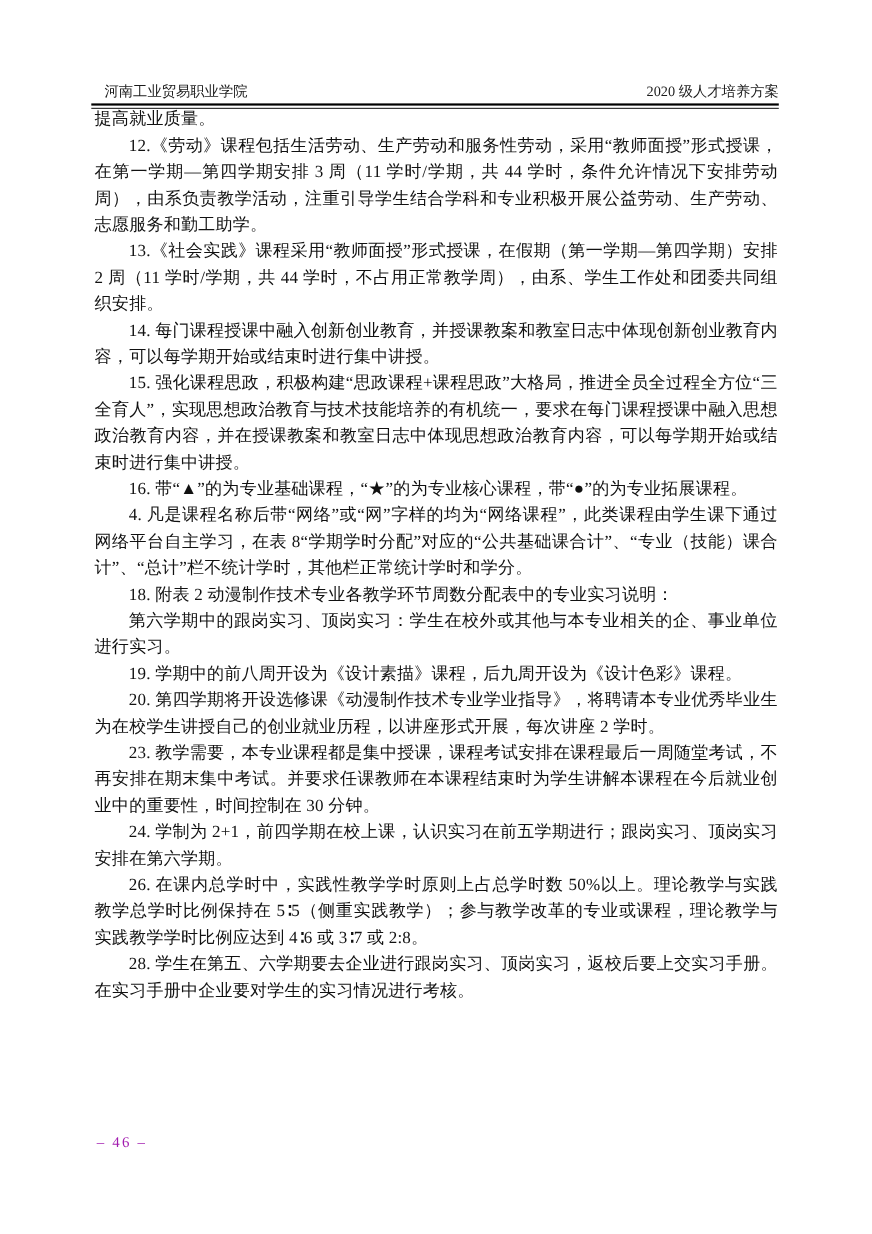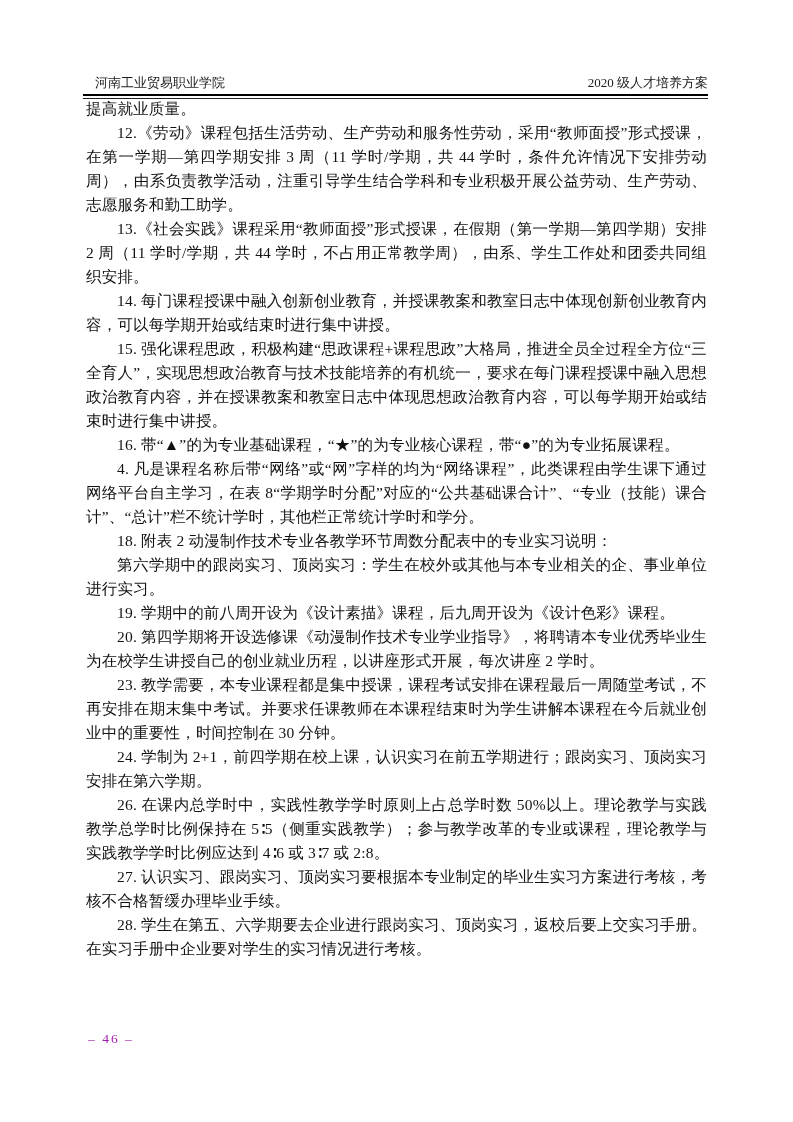--- a/index.html
+++ b/index.html
@@ -77,21 +77,20 @@
     <p class="indent">15. 强化课程思政，积极构建“思政课程+课程思政”大格局，推进全员全过程全方位“三全育人”，实现思想政治教育与技术技能培养的有机统一，要求在每门课程授课中融入思想政治教育内容，并在授课教案和教室日志中体现思想政治教育内容，可以每学期开始或结束时进行集中讲授。</p>
     <p class="indent">16. 带“▲”的为专业基础课程，“★”的为专业核心课程，带“●”的为专业拓展课程。</p>
     <p class="indent">4. 凡是课程名称后带“网络”或“网”字样的均为“网络课程”，此类课程由学生课下通过网络平台自主学习，在表 8“学期学时分配”对应的“公共基础课合计”、“专业（技能）课合计”、“总计”栏不统计学时，其他栏正常统计学时和学分。</p>
     <p class="indent">18. 附表 2 动漫制作技术专业各教学环节周数分配表中的专业实习说明：</p>
     <p class="indent">第六学期中的跟岗实习、顶岗实习：学生在校外或其他与本专业相关的企、事业单位进行实习。</p>
     <p class="indent">19. 学期中的前八周开设为《设计素描》课程，后九周开设为《设计色彩》课程。</p>
     <p class="indent">20. 第四学期将开设选修课《动漫制作技术专业学业指导》，将聘请本专业优秀毕业生为在校学生讲授自己的创业就业历程，以讲座形式开展，每次讲座 2 学时。</p>
     <p class="indent">23. 教学需要，本专业课程都是集中授课，课程考试安排在课程最后一周随堂考试，不再安排在期末集中考试。并要求任课教师在本课程结束时为学生讲解本课程在今后就业创业中的重要性，时间控制在 30 分钟。</p>
     <p class="indent">24. 学制为 2+1，前四学期在校上课，认识实习在前五学期进行；跟岗实习、顶岗实习安排在第六学期。</p>
     <p class="indent">26. 在课内总学时中，实践性教学学时原则上占总学时数 50%以上。理论教学与实践教学总学时比例保持在 5∶5（侧重实践教学）；参与教学改革的专业或课程，理论教学与实践教学学时比例应达到 4∶6 或 3∶7 或 2:8。</p>
-    <p class="indent">27. 认识实习、跟岗实习、顶岗实习要根据本专业制定的毕业生实习方案进行考核，考核不合格暂缓办理毕业手续。</p>
     <p class="indent">28. 学生在第五、六学期要去企业进行跟岗实习、顶岗实习，返校后要上交实习手册。在实习手册中企业要对学生的实习情况进行考核。</p>
   </div>
 
   <div class="footer">
     <span>– 46 –</span>
   </div>
 
 </div>
 
 </body></html>

